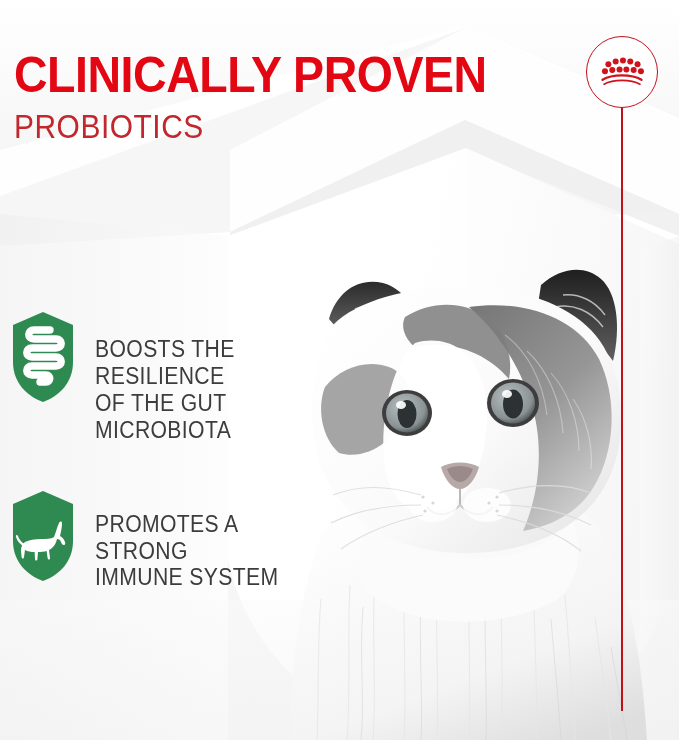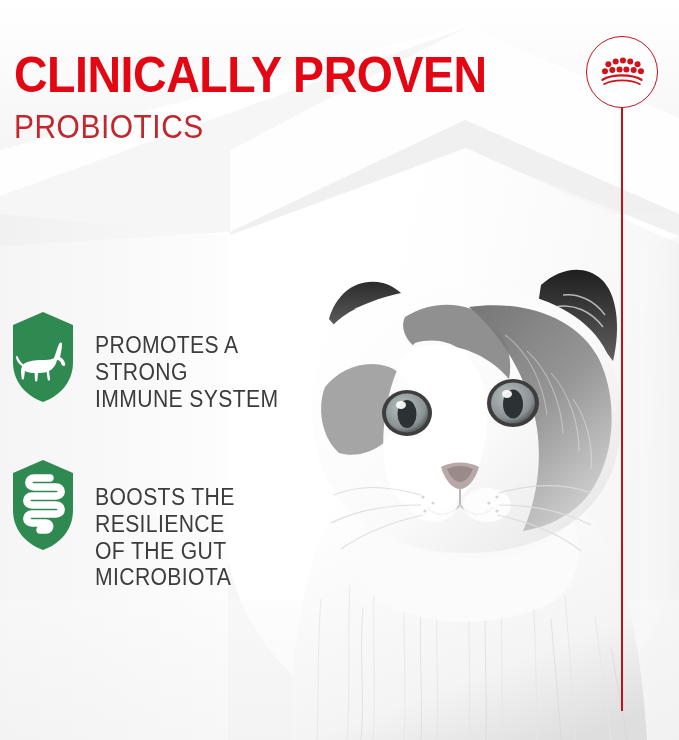--- a/index.html
+++ b/index.html
@@ -304,53 +304,53 @@
       </g>
 
       <path d="M16,44 C26,38 46,38 56,44" stroke="#D0121B" stroke-width="2.4" fill="none" stroke-linecap="round"></path>
       <path d="M17.5,48.5 C27,43.2 45,43.2 54.5,48.5" stroke="#D0121B" stroke-width="1.8" fill="none" stroke-linecap="round"></path>
     </svg>
   </div>
   <div class="logo-line"></div>
 
   <div class="benefits">
 
-    <div class="benefit b1">
-      <div class="badge">
-        <svg viewBox="0 0 66 94">
-          <path d="M33,2 L63,15 L63,52 C63,73 49,86 33,92 C17,86 3,73 3,52 L3,15 Z" fill="#2F8A51"></path>
-
-          <path d="M11,62 C11,58 12,55 15,53 C19,51 25,50 31,50
-                   C36,50 41,50 44,48 C46,43 47,38 49,34
-                   C50,32 52,32 52,34 C52,38 51,43 50,47
-                   C52,48 54,50 55,53 C55.6,55 55,56 54,56
-                   C52.5,56 51.6,55 51,53 C50.4,51 49,50 47,50
-                   C46,55 43,59 39,61 L40,69 C40,71 38,71 37.6,69 L36.6,62
-                   C34,62.6 31,63 28,63 L27.4,70 C27.2,72 25.2,72 25,70 L24.6,63
-                   C21,63 17.6,62.4 15,61 L14,68 C13.8,70 11.8,70 11.6,68 Z" fill="#ffffff"></path>
-
-          <path d="M13,57 C10,55 7,52 6,48 C5.4,46 7.2,45.2 8,47
-                   C9,50 11,53 14,54.6 Z" fill="#ffffff"></path>
-        </svg>
-      </div>
-      <div class="benefit-text">PROMOTES A STRONG
-IMMUNE SYSTEM</div>
-    </div>
-
     <div class="benefit b2">
       <div class="badge">
         <svg viewBox="0 0 66 94">
           <path d="M33,2 L63,15 L63,52 C63,73 49,86 33,92 C17,86 3,73 3,52 L3,15 Z" fill="#2F8A51"></path>
 
           <g fill="none" stroke="#ffffff" stroke-width="7.4" stroke-linecap="round" stroke-linejoin="round">
             <path d="M40,20 L24,20 C17,20 17,29 24,29 L46,29 C53,29 53,38 46,38
                      L22,38 C15,38 15,47 22,47 L46,47 C53,47 53,56 46,56
                      L22,56 C15,56 15,65 22,65 L36,65 C41,65 41,72 36,72 L30,72"></path>
           </g>
         </svg>
       </div>
       <div class="benefit-text">BOOSTS THE RESILIENCE
 OF THE GUT MICROBIOTA</div>
     </div>
 
+    <div class="benefit b1">
+      <div class="badge">
+        <svg viewBox="0 0 66 94">
+          <path d="M33,2 L63,15 L63,52 C63,73 49,86 33,92 C17,86 3,73 3,52 L3,15 Z" fill="#2F8A51"></path>
+
+          <path d="M11,62 C11,58 12,55 15,53 C19,51 25,50 31,50
+                   C36,50 41,50 44,48 C46,43 47,38 49,34
+                   C50,32 52,32 52,34 C52,38 51,43 50,47
+                   C52,48 54,50 55,53 C55.6,55 55,56 54,56
+                   C52.5,56 51.6,55 51,53 C50.4,51 49,50 47,50
+                   C46,55 43,59 39,61 L40,69 C40,71 38,71 37.6,69 L36.6,62
+                   C34,62.6 31,63 28,63 L27.4,70 C27.2,72 25.2,72 25,70 L24.6,63
+                   C21,63 17.6,62.4 15,61 L14,68 C13.8,70 11.8,70 11.6,68 Z" fill="#ffffff"></path>
+
+          <path d="M13,57 C10,55 7,52 6,48 C5.4,46 7.2,45.2 8,47
+                   C9,50 11,53 14,54.6 Z" fill="#ffffff"></path>
+        </svg>
+      </div>
+      <div class="benefit-text">PROMOTES A STRONG
+IMMUNE SYSTEM</div>
+    </div>
+
   </div>
 
 </div>
 
 </body></html>

